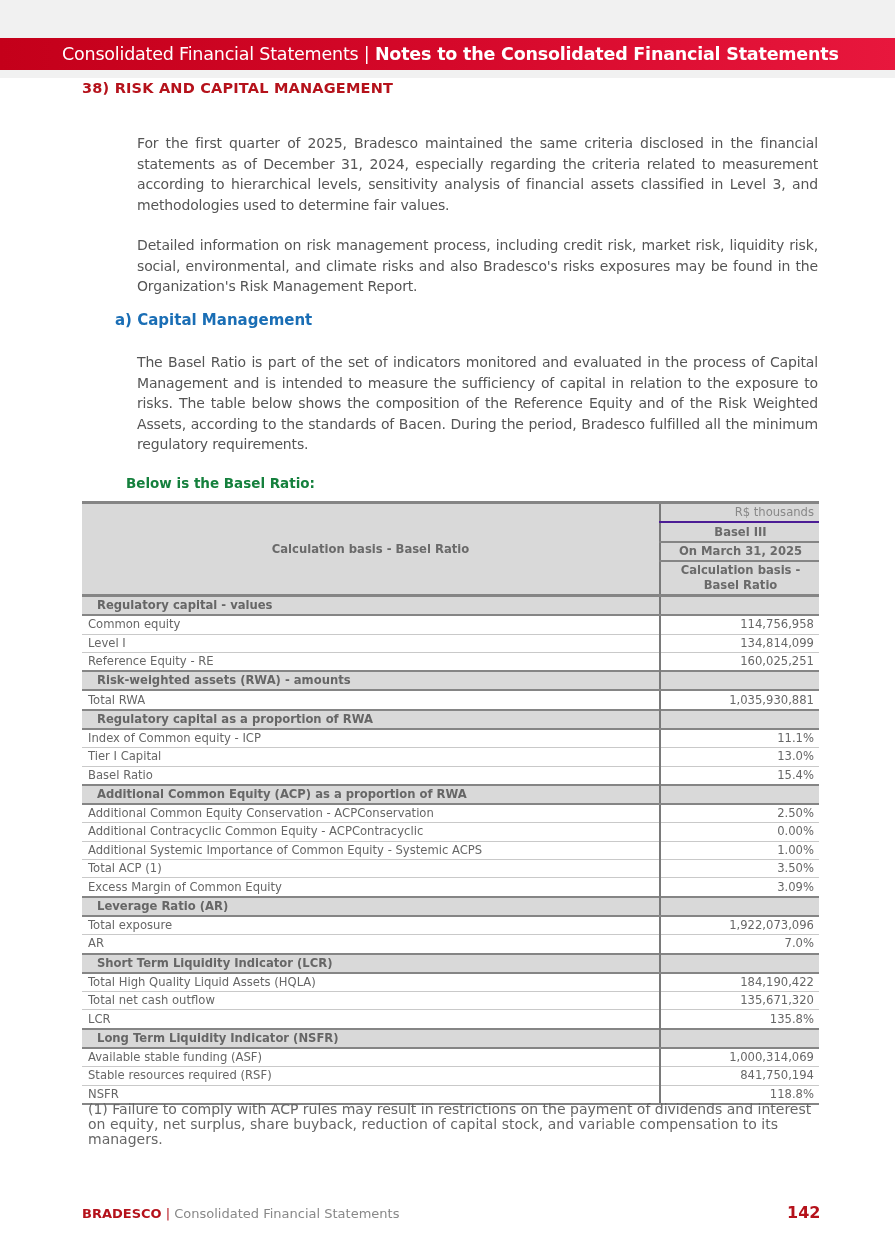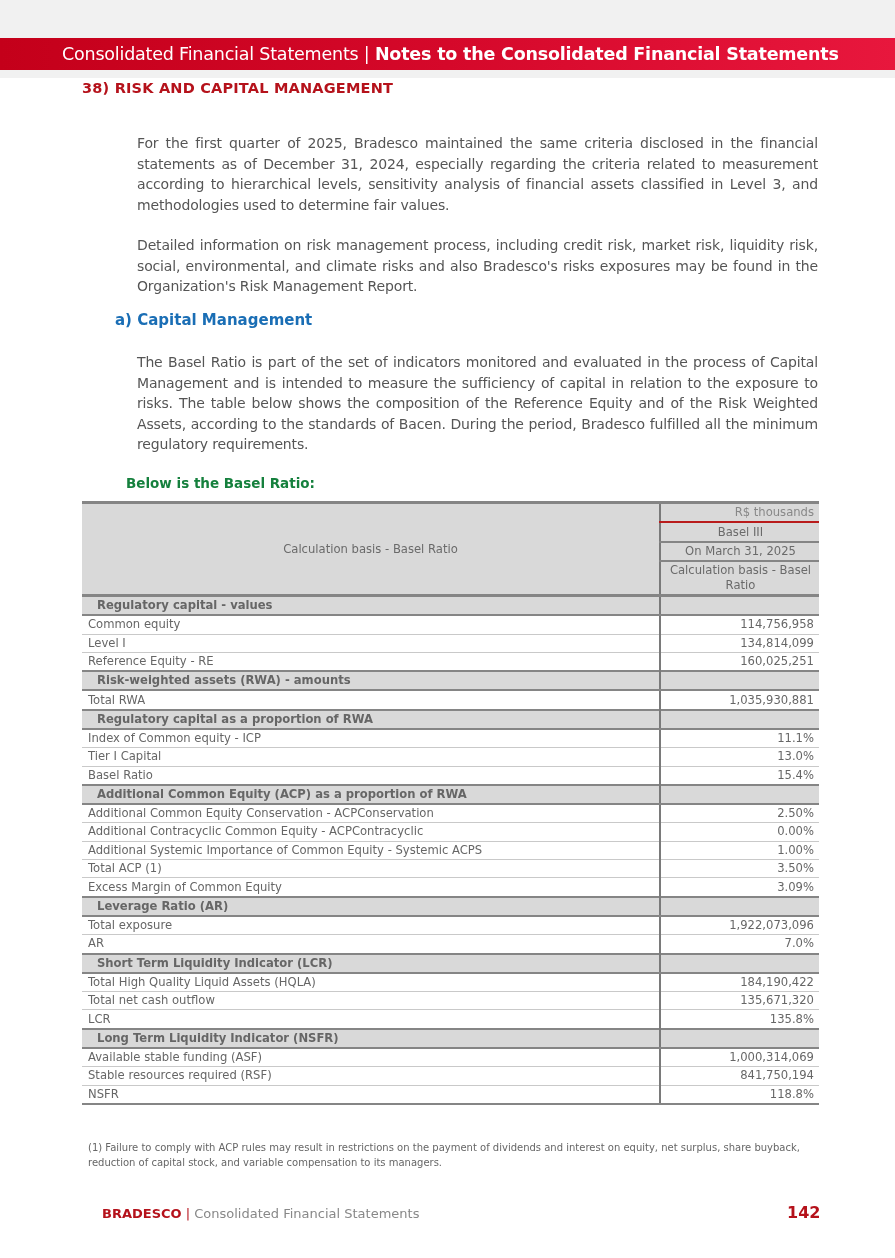--- a/index.html
+++ b/index.html
@@ -15,24 +15,24 @@
   .sec-title { position:absolute; left:82px; top:80px; color:#b5121b; font-weight:bold; font-size:14.5px; letter-spacing:0.2px; }
   .para { position:absolute; left:137px; width:681px; font-size:14px; line-height:20.5px; color:#555;
           text-align:justify; letter-spacing:-0.15px; }
   .sub-title { position:absolute; left:115px; top:311px; color:#1a6eb5; font-weight:bold; font-size:15px; }
   .below { position:absolute; left:126px; top:475px; font-weight:bold; font-size:13.5px; color:#15803d; }
   table.basel { position:absolute; left:82px; top:501px; width:737px; border-collapse:collapse;
                 font-size:11.6px; color:#666; table-layout:fixed; }
   table.basel td { padding:0 6px; height:17.4px; line-height:17px; border-bottom:1px solid #c9c9c9; white-space:nowrap; overflow:hidden; }
   table.basel td.val { text-align:right; border-left:2px solid #7a7a7a; padding-right:5px; }
   table.basel tr.sect td { background:#d9d9d9; font-weight:bold; color:#666; border-top:2px solid #858585; border-bottom:2px solid #858585; height:16.5px;padding-left:15px; }
-  table.basel tr.hdr td { background:#d9d9d9; font-weight:normal; color:#6a6a6a; text-align:center; }
+  table.basel tr.hdr td { background:#d9d9d9; font-weight:bold; color:#6a6a6a; text-align:center; }
   .thick-top { border-top:3px solid #858585 !important; }
-  .footnote { position:absolute; left:88px; top:1140px; width:725px; font-size:10px; line-height:15px; color:#666; }
-  .footer { position:absolute; left:82px; top:1206px; font-size:13px; color:#888;margin-left:20px; }
+  .footnote { position:absolute; left:88px; top:1102px; width:725px; font-size:14px; line-height:15px; color:#666; }
+  .footer { position:absolute; left:82px; top:1206px; font-size:13px; color:#888; }
   .footer .brand { color:#b5121b; font-weight:bold; }
   .footer .pipe { color:#b5121b; }
   .pagenum { position:absolute; left:787px; top:1203px; font-size:16px; font-weight:bold; color:#b5121b; }
 </style>
 </head>
 <body>
 
 <div class="topgray"></div>
 <div class="band">
   <span class="inner"><span>Consolidated Financial Statements | </span><b>Notes to the Consolidated Financial Statements</b></span>
@@ -50,21 +50,21 @@
 <div class="below">Below is the Basel Ratio:</div>
 
 <table class="basel">
   <colgroup>
       <col style="width:578px">
       <col style="width:159px">
     </colgroup>
   <tbody id="tbody">
     <tr class="hdr">
       <td rowspan="4" class="thick-top" style="border-bottom:3px solid #858585;">Calculation basis - Basel Ratio</td>
-      <td class="val thick-top" style="text-align:right;font-weight:normal;color:#888;border-bottom:2px solid #b91c1c;">R$ thousands</td>
+      <td class="val thick-top" style="text-align:right;font-weight:normal;color:#888;border-bottom:2px solid #4c1d95;">R$ thousands</td>
     </tr>
     <tr class="hdr">
         <td class="val" style="text-align:center;border-bottom:2px solid #858585;">Basel III</td>
       </tr>
     <tr class="hdr">
         <td class="val" style="text-align:center;border-bottom:2px solid #858585;">On March 31, 2025</td>
       </tr>
     <tr class="hdr">
         <td class="val" style="text-align:center;white-space:normal;line-height:15px;height:32px;border-bottom:3px solid #858585;">Calculation basis - Basel Ratio</td>
       </tr>

